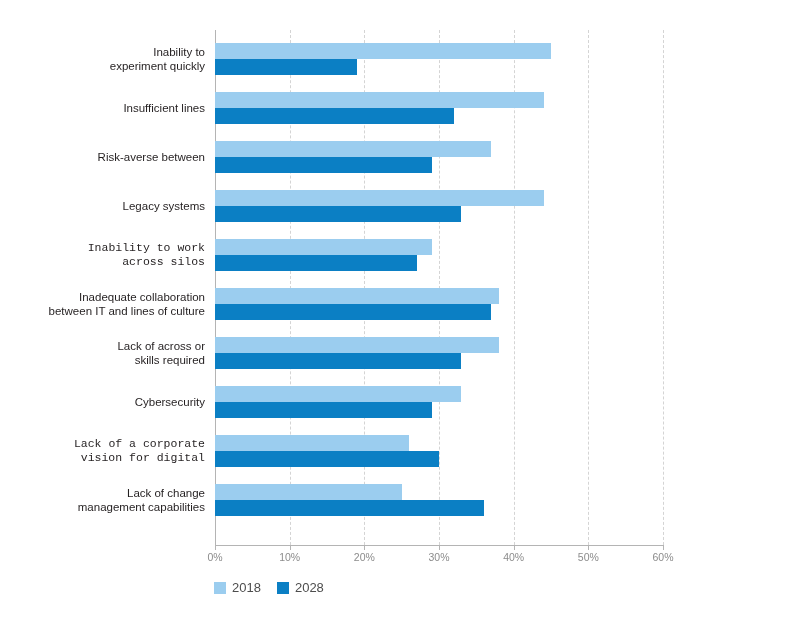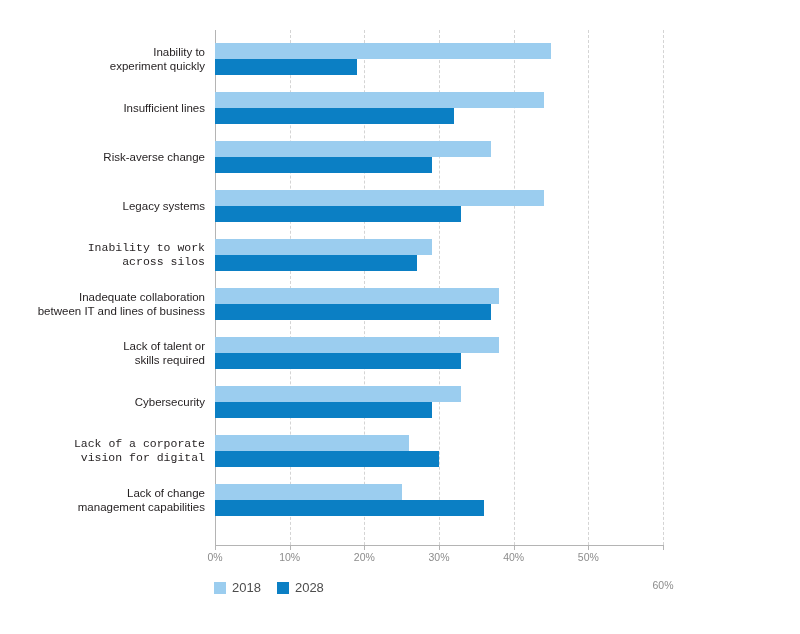--- a/index.html
+++ b/index.html
@@ -127,25 +127,25 @@
   }
 </style>
 </head>
 <body>
 
 <div id="chart-root">
 
   <div class="cat-labels-col" id="cat-labels">
       <div class="cat-label" style="top: 15px;"><div>Inability to</div><div>experiment quickly</div></div>
       <div class="cat-label" style="top: 71px;"><div>Insufficient lines</div></div>
-      <div class="cat-label" style="top: 120px;"><div>Risk-averse change</div></div>
+      <div class="cat-label" style="top: 120px;"><div>Risk-averse between</div></div>
       <div class="cat-label" style="top: 169px;"><div>Legacy systems</div></div>
       <div class="cat-label" style="top: 211px; font-family: Liberation Mono, monospace;"><div>Inability to work</div><div>across silos</div></div>
-      <div class="cat-label" style="top: 260px;"><div>Inadequate collaboration</div><div>between IT and lines of business</div></div>
-      <div class="cat-label" style="top: 309px;"><div>Lack of talent or</div><div>skills required</div></div>
+      <div class="cat-label" style="top: 260px;"><div>Inadequate collaboration</div><div>between IT and lines of culture</div></div>
+      <div class="cat-label" style="top: 309px;"><div>Lack of across or</div><div>skills required</div></div>
       <div class="cat-label" style="top: 365px;"><div>Cybersecurity</div></div>
       <div class="cat-label" style="top: 407px; font-family: Liberation Mono, monospace;"><div>Lack of a corporate</div><div>vision for digital</div></div>
       <div class="cat-label" style="top: 456px;"><div>Lack of change</div><div>management capabilities</div></div>
     </div>
 
   <div id="gridlines">
       <div class="gridline" style="left: 289.667px; top: 30px;"></div>
       <div class="gridline" style="left: 364.333px; top: 30px;"></div>
       <div class="gridline" style="left: 439px; top: 30px;"></div>
       <div class="gridline" style="left: 513.667px; top: 30px;"></div>
@@ -206,21 +206,21 @@
       <div class="tick-label" style="left: 289.667px;">10%</div>
       <div class="tick-mark" style="left: 364.333px;"></div>
       <div class="tick-label" style="left: 364.333px;">20%</div>
       <div class="tick-mark" style="left: 439px;"></div>
       <div class="tick-label" style="left: 439px;">30%</div>
       <div class="tick-mark" style="left: 513.667px;"></div>
       <div class="tick-label" style="left: 513.667px;">40%</div>
       <div class="tick-mark" style="left: 588.333px;"></div>
       <div class="tick-label" style="left: 588.333px;">50%</div>
       <div class="tick-mark" style="left: 663px;"></div>
-      <div class="tick-label" style="left: 663px; margin-top: 28px;">60%</div>
+      <div class="tick-label" style="left: 663px;">60%</div>
     </div>
 
   <div class="legend" id="legend">
       <div class="legend-item">
         <span class="legend-swatch" style="background: rgb(155, 205, 239);"></span>
         <span class="legend-text">2018</span>
       </div>
       <div class="legend-item">
         <span class="legend-swatch" style="background: rgb(11, 127, 196);"></span>
         <span class="legend-text">2028</span>

